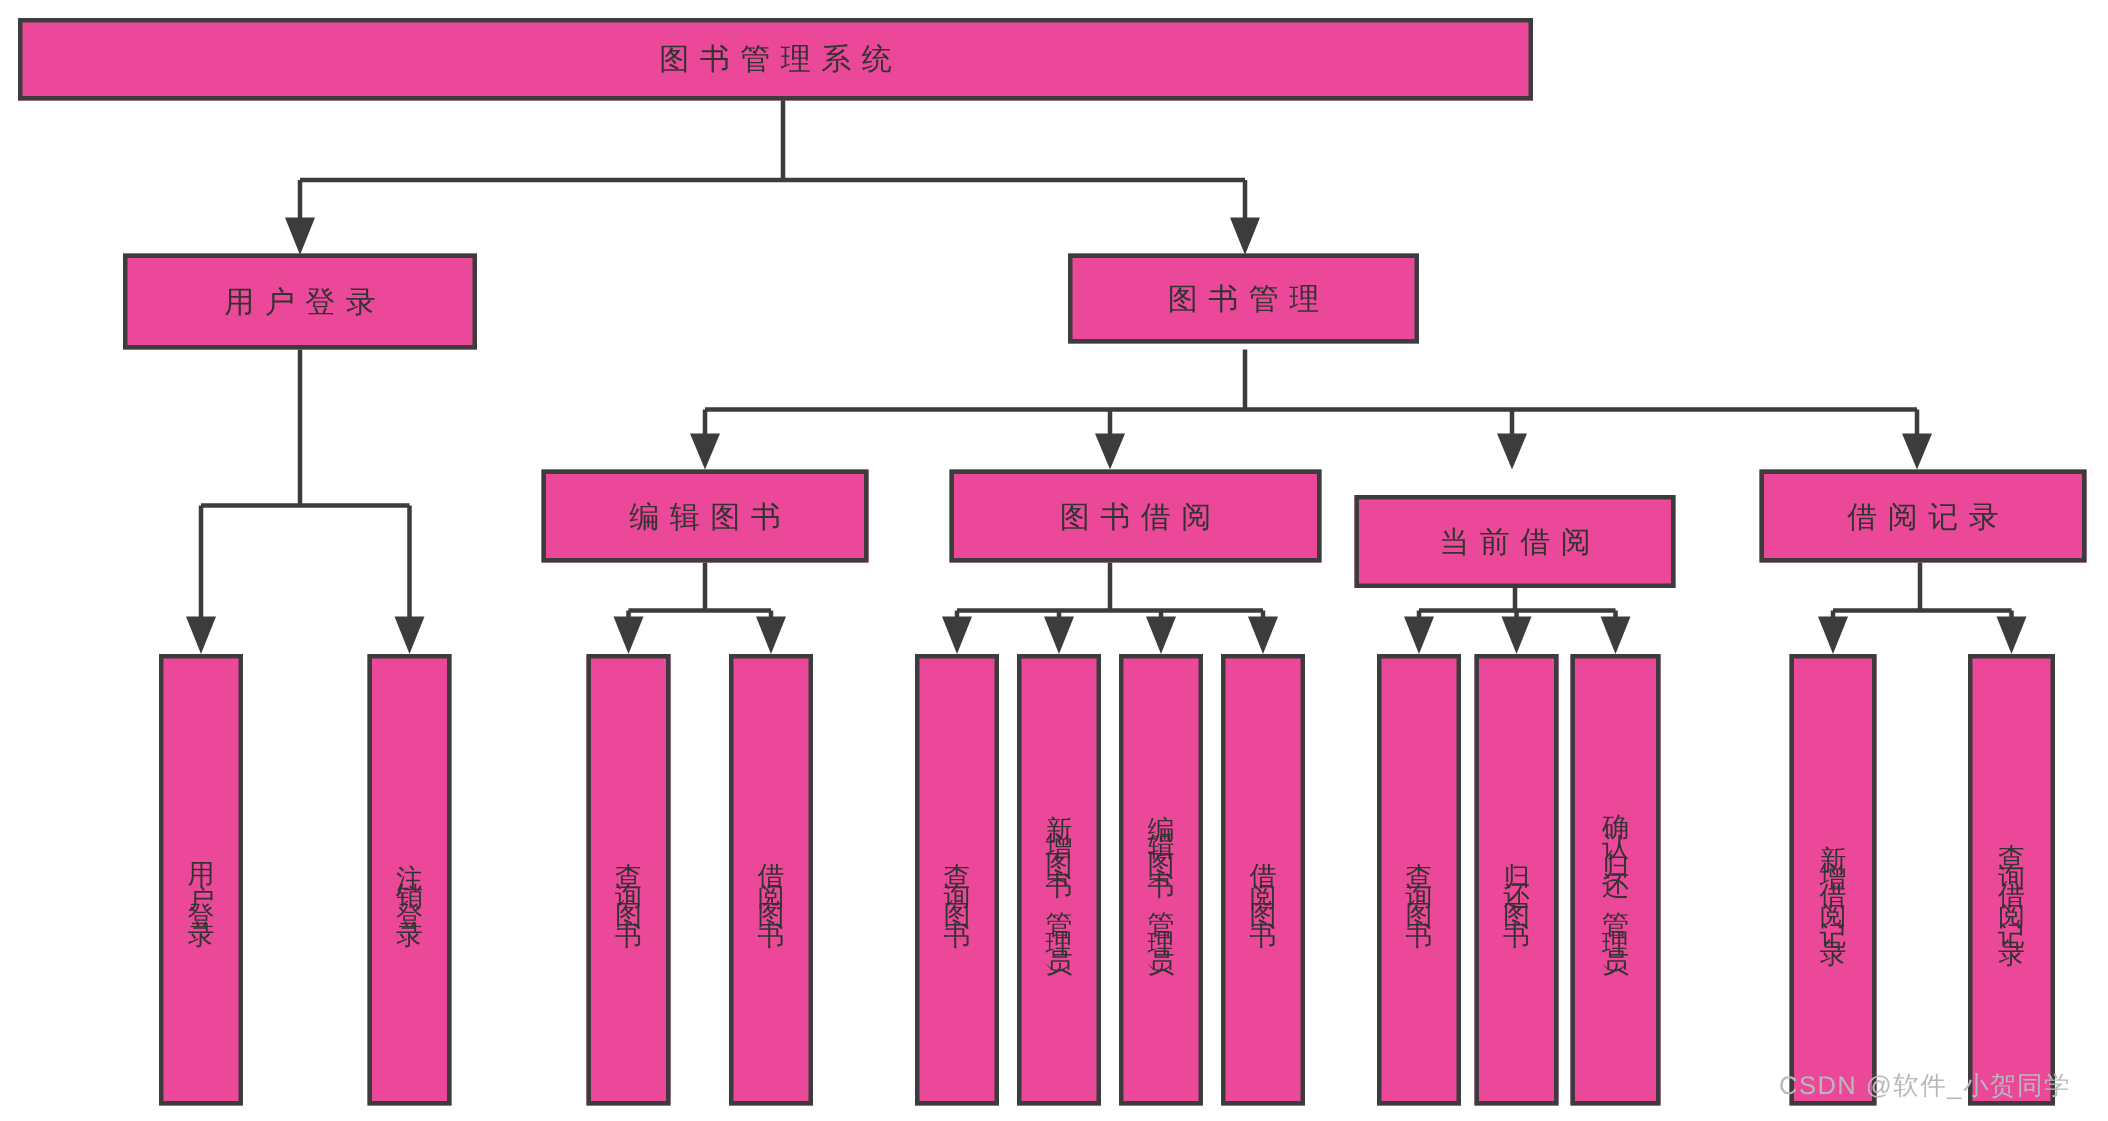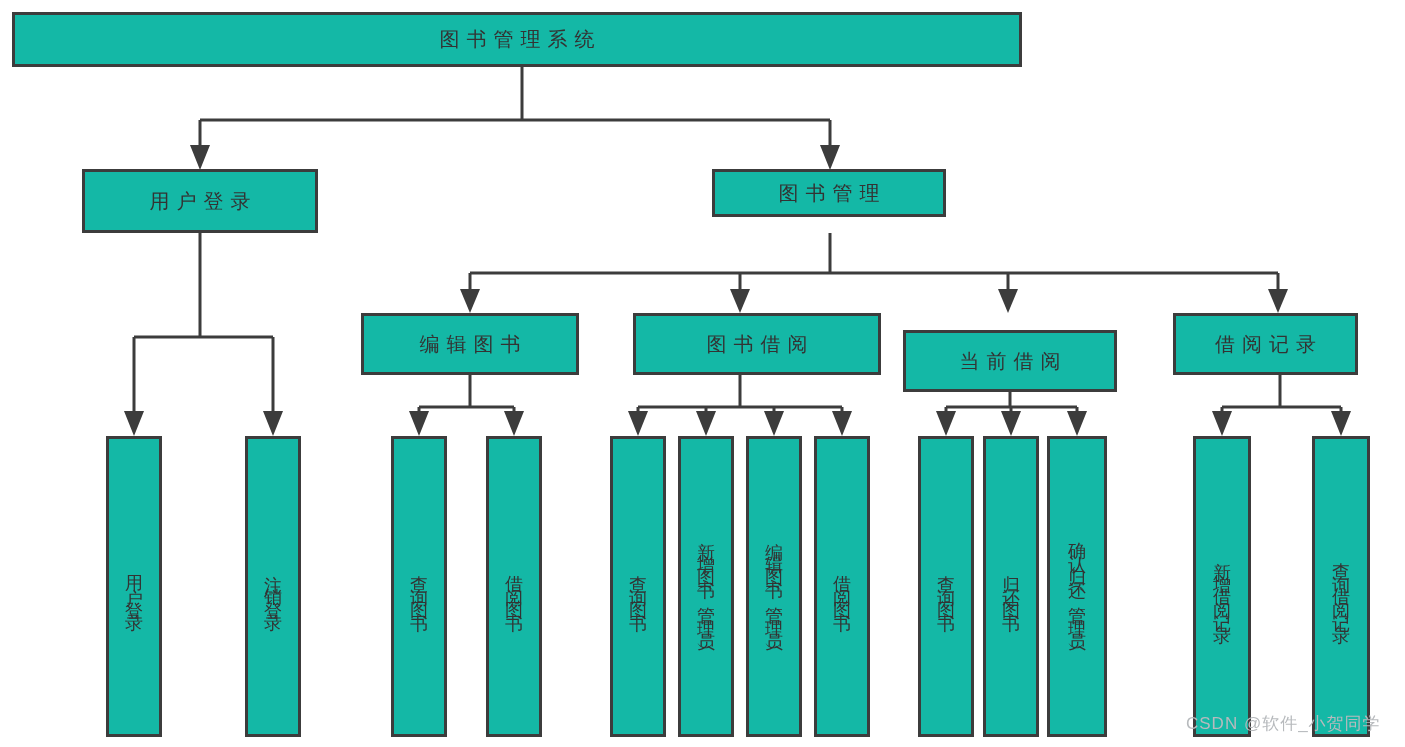--- a/index.html
+++ b/index.html
@@ -5,21 +5,21 @@
   :root { --line:#3c3c3c; --text:#333333; --watermark:#b7babd; --background:#ffffff; }
   html,body{margin:0;padding:0;background:var(--background);}
   .stage{
     position:relative;width:1405px;height:747px;background:var(--background);
     font-family:"Liberation Sans","DejaVu Sans",sans-serif;overflow:hidden;
   }
   .connectors{position:absolute;left:0;top:0;width:1405px;height:747px;pointer-events:none;}
   .connectors .l{stroke:var(--line);stroke-width:3;fill:none;}
   .connectors .a{fill:var(--line);stroke:none;}
   .box{
-    position:absolute;border:3px solid var(--line);background:#14b8a6;box-sizing:border-box;
+    position:absolute;border:3px solid var(--line);background:#ec4899;box-sizing:border-box;
     display:flex;align-items:center;justify-content:center;color:var(--text);
   }
   .hbox span{font-size:20px;letter-spacing:7px;text-indent:7px;white-space:nowrap;}
   .vbox{top:436px;height:301px;width:56px;}
   .vtext{
     writing-mode:vertical-rl;text-orientation:mixed;
     font-size:18px;letter-spacing:13px;line-height:1;white-space:nowrap;
   }
   .watermark{
     position:absolute;left:1186px;top:712px;font-size:17px;letter-spacing:1px;
@@ -74,34 +74,34 @@
     </g>
   </svg>
 
   <div class="box hbox" style="left:12px;top:12px;width:1010px;height:55px">
     <span>图书管理系统</span>
   </div>
 
   <div class="box hbox" style="left:82px;top:169px;width:236px;height:64px">
     <span>用户登录</span>
   </div>
-  <div class="box hbox" style="left:712px;top:169px;width:234px;height:48px">
+  <div class="box hbox" style="left:712px;top:169px;width:234px;height:60px">
     <span>图书管理</span>
   </div>
 
   <div class="box hbox" style="left:361px;top:313px;width:218px;height:62px">
     <span>编辑图书</span>
   </div>
   <div class="box hbox" style="left:633px;top:313px;width:248px;height:62px">
     <span>图书借阅</span>
   </div>
   <div class="box hbox" style="left:903px;top:330px;width:214px;height:62px">
     <span>当前借阅</span>
   </div>
-  <div class="box hbox" style="left:1173px;top:313px;width:185px;height:62px">
+  <div class="box hbox" style="left:1173px;top:313px;width:218px;height:62px">
     <span>借阅记录</span>
   </div>
 
   <div class="box vbox" style="left:106px">
     <span class="vtext">用户登录</span>
   </div>
   <div class="box vbox" style="left:245px">
     <span class="vtext">注销登录</span>
   </div>
 

